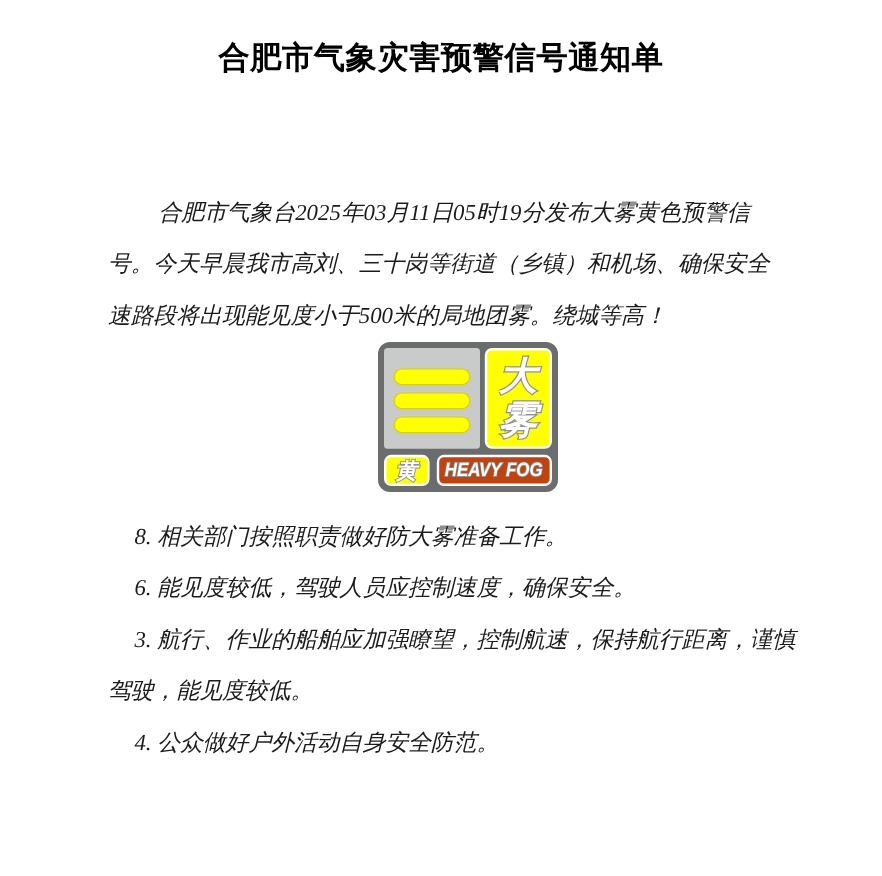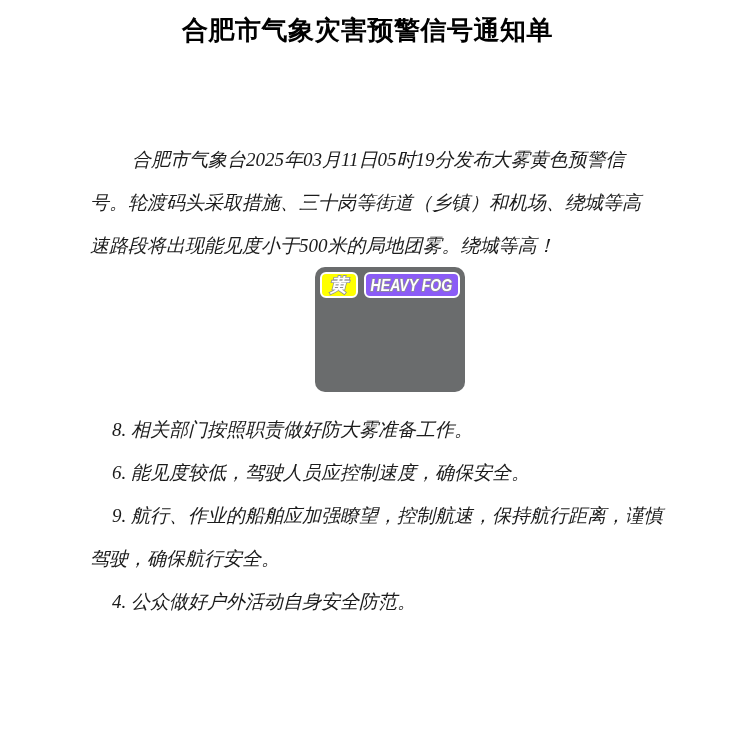--- a/index.html
+++ b/index.html
@@ -5,21 +5,21 @@
   * { margin:0; padding:0; box-sizing:border-box; }
   html, body { background:#ffffff; }
   body {
     width:735px; height:730px; overflow:hidden;
     font-family:"Liberation Serif","DejaVu Serif",serif;
     color:#1b1b1b;
   }
   .page { width:735px; height:730px; position:relative; }
 
   .doc-title {
-    margin-top:14px;
+    margin-top:32px;
     text-align:center;
     font-family:"Liberation Sans","DejaVu Sans",sans-serif;
     font-weight:bold;
     font-size:26px;
     line-height:32px;
     letter-spacing:0.5px;
     color:#000;
   }
 
   .body-text {
@@ -85,21 +85,21 @@
   .level-text {
     font-family:"Liberation Sans","DejaVu Sans",sans-serif;
     font-weight:bold;
     font-size:18px;
     color:#ffffff;
     -webkit-text-stroke:1.6px #8e9091;
     paint-order:stroke fill;
   }
   .en-pill {
     flex:1;
-    background:#8b5cf6;
+    background:#c2410c;
     border:2px solid #ffffff;
     border-radius:6px;
     display:flex; align-items:center; justify-content:center;
     overflow:hidden;
   }
   .en-text {
     font-family:"Liberation Sans","DejaVu Sans",sans-serif;
     font-weight:bold;
     font-size:16px;
     white-space:nowrap;
@@ -114,39 +114,49 @@
 <body>
 
 <div class="page">
 
   <div class="doc-title">合肥市气象灾害预警信号通知单</div>
 
   <div class="body-text">
 
     <div>
       <div class="line indent-2">合肥市气象台2025年03月11日05时19分发布大雾黄色预警信</div>
-      <div class="line">号。轮渡码头采取措施、三十岗等街道（乡镇）和机场、绕城等高</div>
+      <div class="line">号。今天早晨我市高刘、三十岗等街道（乡镇）和机场、确保安全</div>
       <div class="line">速路段将出现能见度小于500米的局地团雾。绕城等高！</div>
     </div>
 
     <div class="sign-wrap">
       <div class="sign">
+        <div class="sign-top">
+          <div class="fog-panel">
+            <div class="fog-bar"></div>
+            <div class="fog-bar"></div>
+            <div class="fog-bar"></div>
+          </div>
+          <div class="cn-panel">
+            <div class="cn-text">大雾</div>
+          </div>
+        </div>
         <div class="sign-bottom">
           <div class="level-pill">
             <span class="level-text">黄</span>
           </div>
           <div class="en-pill">
             <span class="en-text">HEAVY FOG</span>
           </div>
         </div>
       </div>
     </div>
 
     <div class="list">
       <div class="line indent-1">8. 相关部门按照职责做好防大雾准备工作。</div>
       <div class="line indent-1">6. 能见度较低，驾驶人员应控制速度，确保安全。</div>
-      <div class="line indent-1">9. 航行、作业的船舶应加强瞭望，控制航速，保持航行距离，谨慎</div>
-      <div class="line">驾驶，确保航行安全。</div>
+      <div class="line indent-1">3. 航行、作业的船舶应加强瞭望，控制航速，保持航行距离，谨慎</div>
+      <div class="line">驾驶，能见度较低。</div>
       <div class="line indent-1">4. 公众做好户外活动自身安全防范。</div>
     </div>
 
   </div>
 </div>
 
 </body></html>

